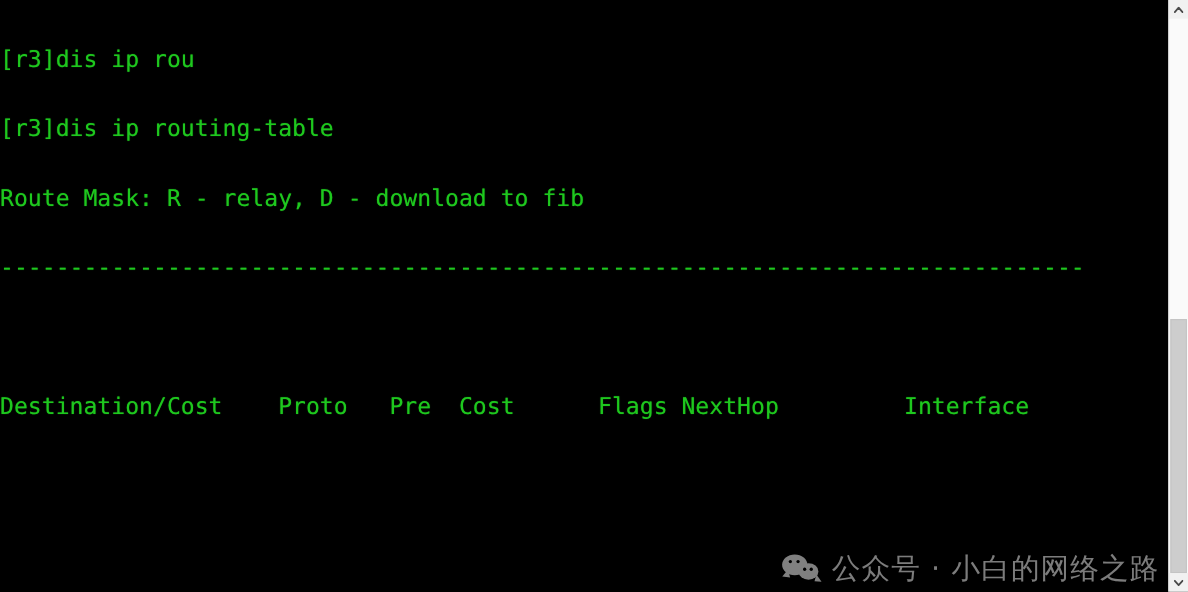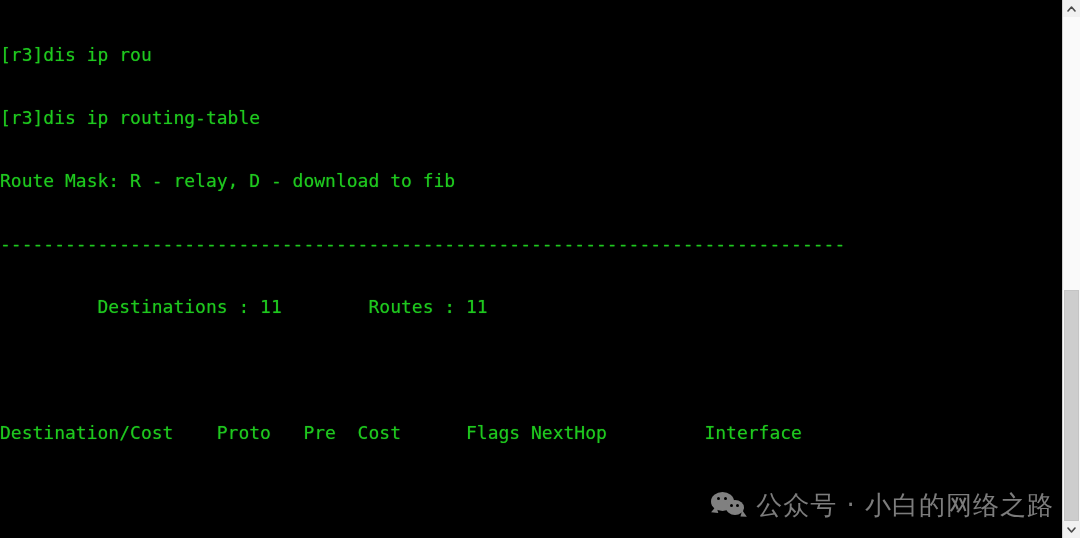--- a/index.html
+++ b/index.html
@@ -23,37 +23,37 @@
   #terminal-output {
     position: absolute;
     left: 0;
     top: 0;
     width: 1062px;
     height: 426px;
     padding: 2px 0 0 0;
     box-sizing: border-box;
     color: #1ec81e;
     font-family: "DejaVu Sans Mono", "Liberation Mono", monospace;
-    font-size: 18px;
+    font-size: 21px;
     line-height: 21px;
     letter-spacing: 0px;
     white-space: pre;
     text-shadow: 0 0 1px rgba(40,220,40,0.55);
   }
   .term-line {
     display: block;
     height: 21px;
     white-space: pre;
   }
 
   
   #watermark {
     position: absolute;
     right: 26px;
-    bottom: 18px;
+    bottom: 6px;
     display: flex;
     align-items: flex-end;
     gap: 9px;
     pointer-events: none;
     opacity: 0.62;
   }
   #watermark .wm-logo {
     width: 36px;
     height: 30px;
     position: relative;
@@ -162,21 +162,20 @@
 </head>
 <body>
 
 <div id="terminal-window">
 
   <div id="terminal-output">
     <span class="term-line">[r3]dis ip rou</span>
     <span class="term-line">[r3]dis ip routing-table</span>
     <span class="term-line">Route Mask: R - relay, D - download to fib</span>
     <span class="term-line">------------------------------------------------------------------------------</span>
-    <span class="term-line">         Destinations : 11        Routes : 11</span>
     <span class="term-line"></span>
     <span class="term-line">Destination/Cost    Proto   Pre  Cost      Flags NextHop         Interface</span>
     
     
     
     
     
     
     
     

